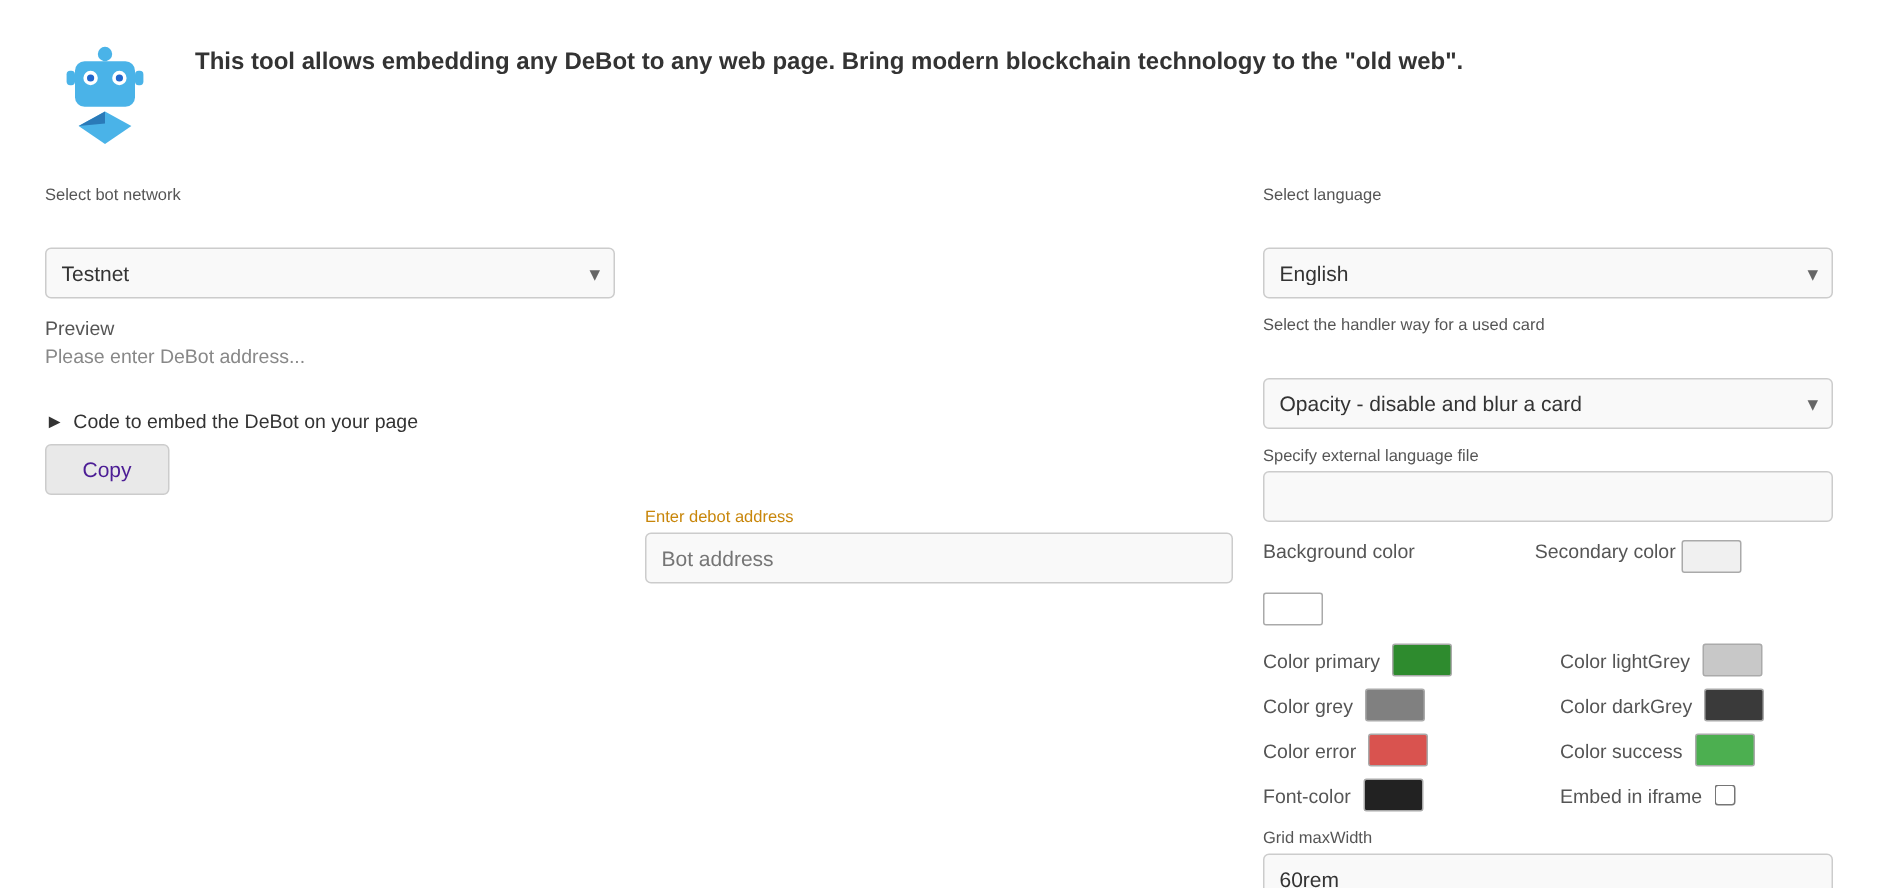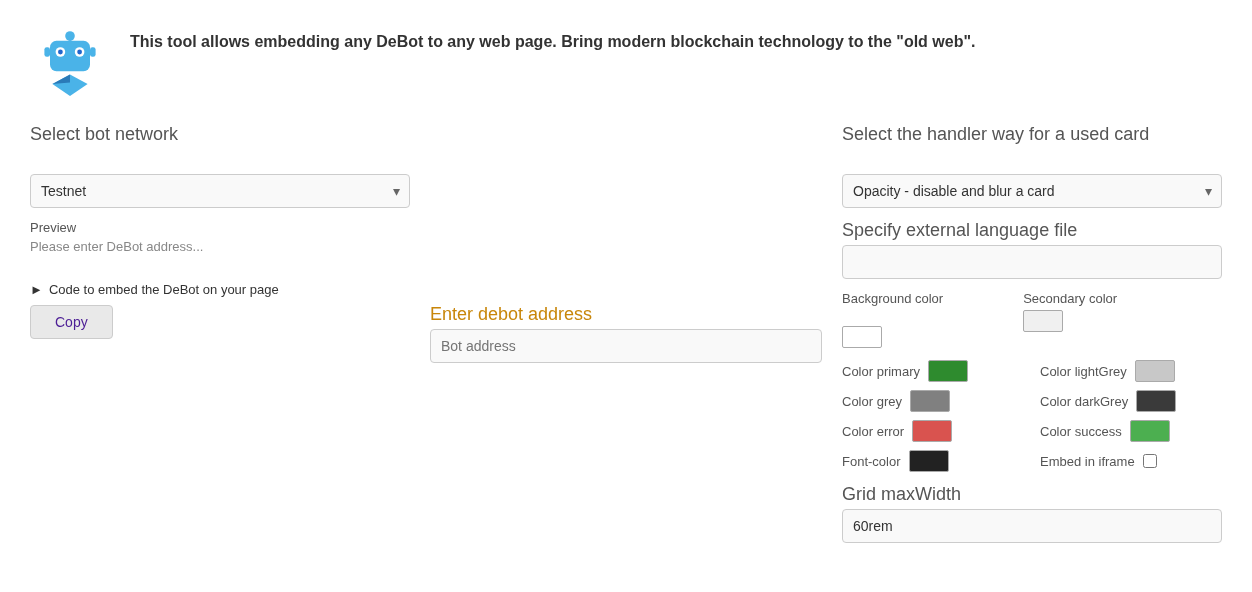--- a/index.html
+++ b/index.html
@@ -46,21 +46,21 @@
       gap: 12px;
       justify-content: center;
     }
     .right-col {
       display: flex;
       flex-direction: column;
       gap: 12px;
     }
     label.field-label {
       display: block;
-      font-size: 18px;
+      font-size: 11px;
       color: #555;
       margin-bottom: 4px;
     }
     label.field-label.required {
       color: #c8860a;
     }
     select, input[type="text"] {
       width: 100%;
       padding: 8px 10px;
       border: 1px solid #ccc;
@@ -164,21 +164,21 @@
       align-items: flex-start;
       gap: 20px;
     }
     .bg-left {
       display: flex;
       flex-direction: column;
       gap: 20px;
     }
     .bg-right {
       display: flex;
-      flex-direction: column;
+      flex-direction: row;
       gap: 4px;
     }
     .swatch-white {
       background: #fff;
     }
     .swatch-white-secondary {
       background: #f0f0f0;
     }
     .swatch-green {
       background: #2e8b2e;
@@ -262,20 +262,30 @@
 
   <div class="mid-col">
     <div>
       <label class="field-label required">Enter debot address</label>
       <input type="text" placeholder="Bot address" style="">
     </div>
   </div>
 
   <div class="right-col">
 
+    <div>
+      <label class="field-label">Select language</label>
+      <div class="select-wrapper">
+        <select>
+          <option>English</option>
+          <option>Russian</option>
+          <option>Chinese</option>
+        </select>
+      </div>
+    </div>
 
     <div>
       <label class="field-label">Select the handler way for a used card</label>
       <div class="select-wrapper">
         <select>
           <option>Opacity - disable and blur a card</option>
           <option>Remove card</option>
           <option>Disable only</option>
         </select>
       </div>

